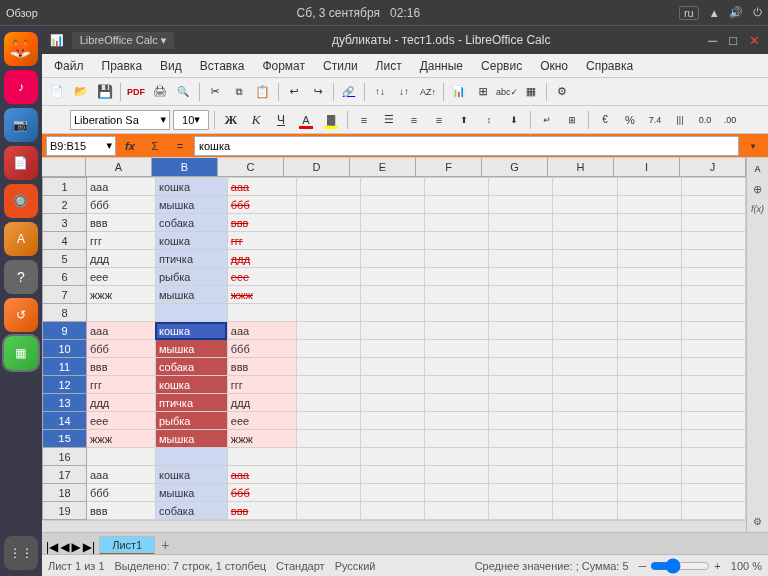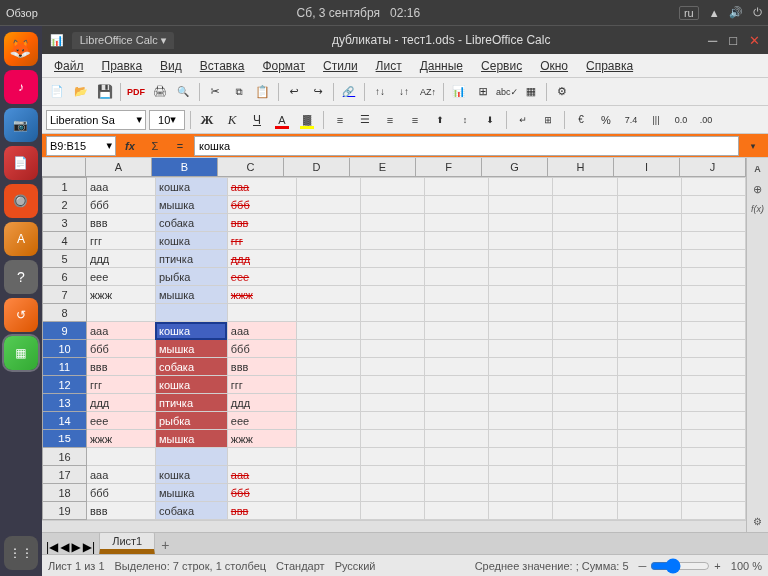--- a/index.html
+++ b/index.html
@@ -58,21 +58,20 @@
       padding: 0 4px;
       gap: 2px;
       border-bottom: 1px solid #ccc;
     }
     .menu-item {
       padding: 2px 8px;
       cursor: pointer;
       font-size: 12px;
       color: #333;
       border-radius: 2px;
-      text-decoration: underline;
     }
 
     
     .toolbar {
       background: #f0f0f0;
       height: 28px;
       display: flex;
       align-items: center;
       padding: 0 4px;
       gap: 2px;
@@ -96,21 +95,21 @@
       color: #333;
       border: 1px solid transparent;
     }
     .tb-sep { width: 1px; height: 18px; background: #bbb; margin: 0 2px; }
     .font-box {
       width: 100px; height: 20px;
       border: 1px solid #aaa;
       background: white;
       font-size: 11px;
       padding: 0 3px;
-      display: flex; align-items: center;
+      display: flex; align-items: center; margin-left: 24px;
     }
     .size-box {
       width: 36px; height: 20px;
       border: 1px solid #aaa;
       background: white;
       font-size: 11px;
       padding: 0 3px;
       display: flex; align-items: center; justify-content: center;
     }
     .tb-bold { font-weight: bold; font-family: serif; font-size: 13px; }
@@ -309,21 +308,21 @@
     .sheet-tab {
       padding: 2px 12px;
       background: #c8c8c8;
       border: 1px solid #bbb;
       border-bottom: none;
       font-size: 11px;
       cursor: pointer;
       border-radius: 2px 2px 0 0;
       color: #333;
     }
-    .sheet-tab.active { background: #e5e5e5; border-bottom: 6px solid #a16207; margin-bottom: -1px; }
+    .sheet-tab.active { background: #7dd3fc; border-bottom: 2px solid #a16207; margin-bottom: -1px; }
     .add-sheet { padding: 1px 6px; cursor: pointer; font-size: 14px; color: #666; }
 
     
     .h-scroll { height: 12px; background: #e0e0e0; border-top: 1px solid #ccc; }
   </style>
 </head>
 <body>
 
 <div class="taskbar">
   <span style="cursor:pointer;color:#ddd;">Обзор</span>

